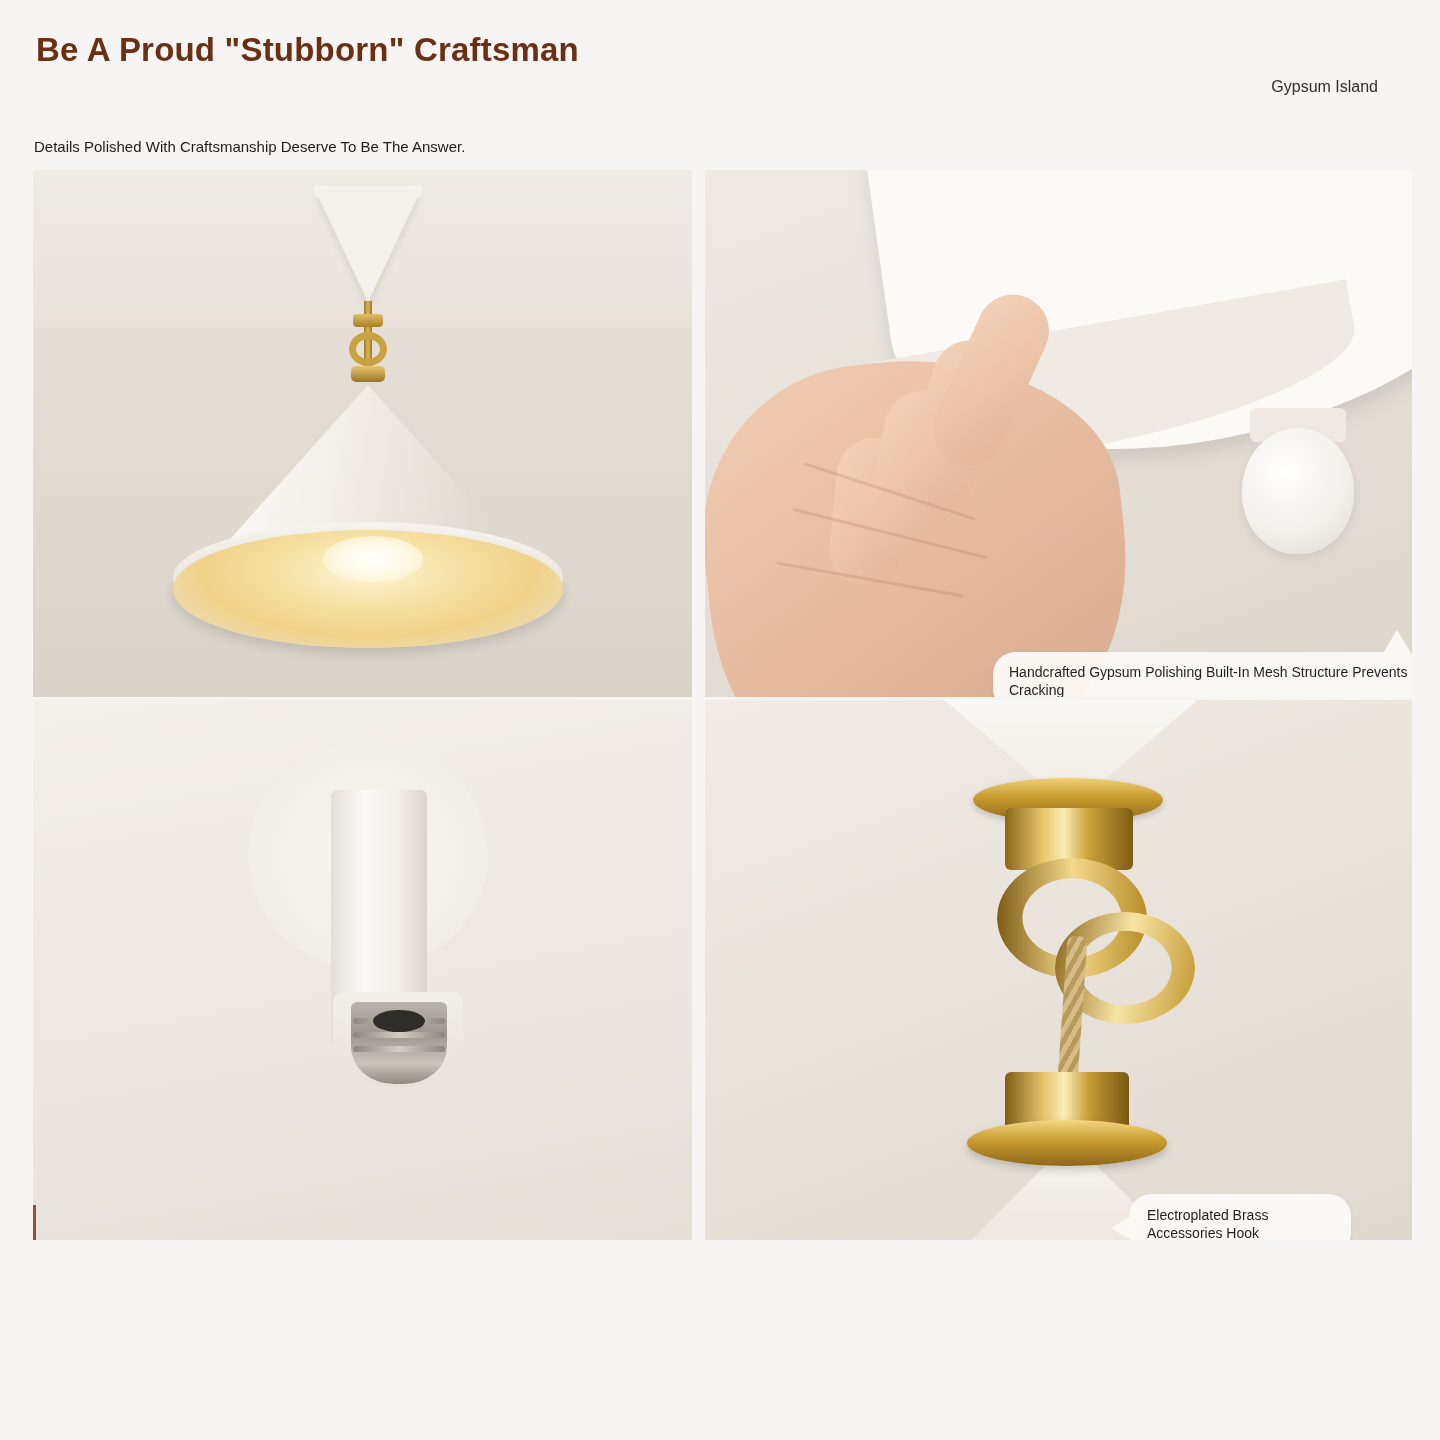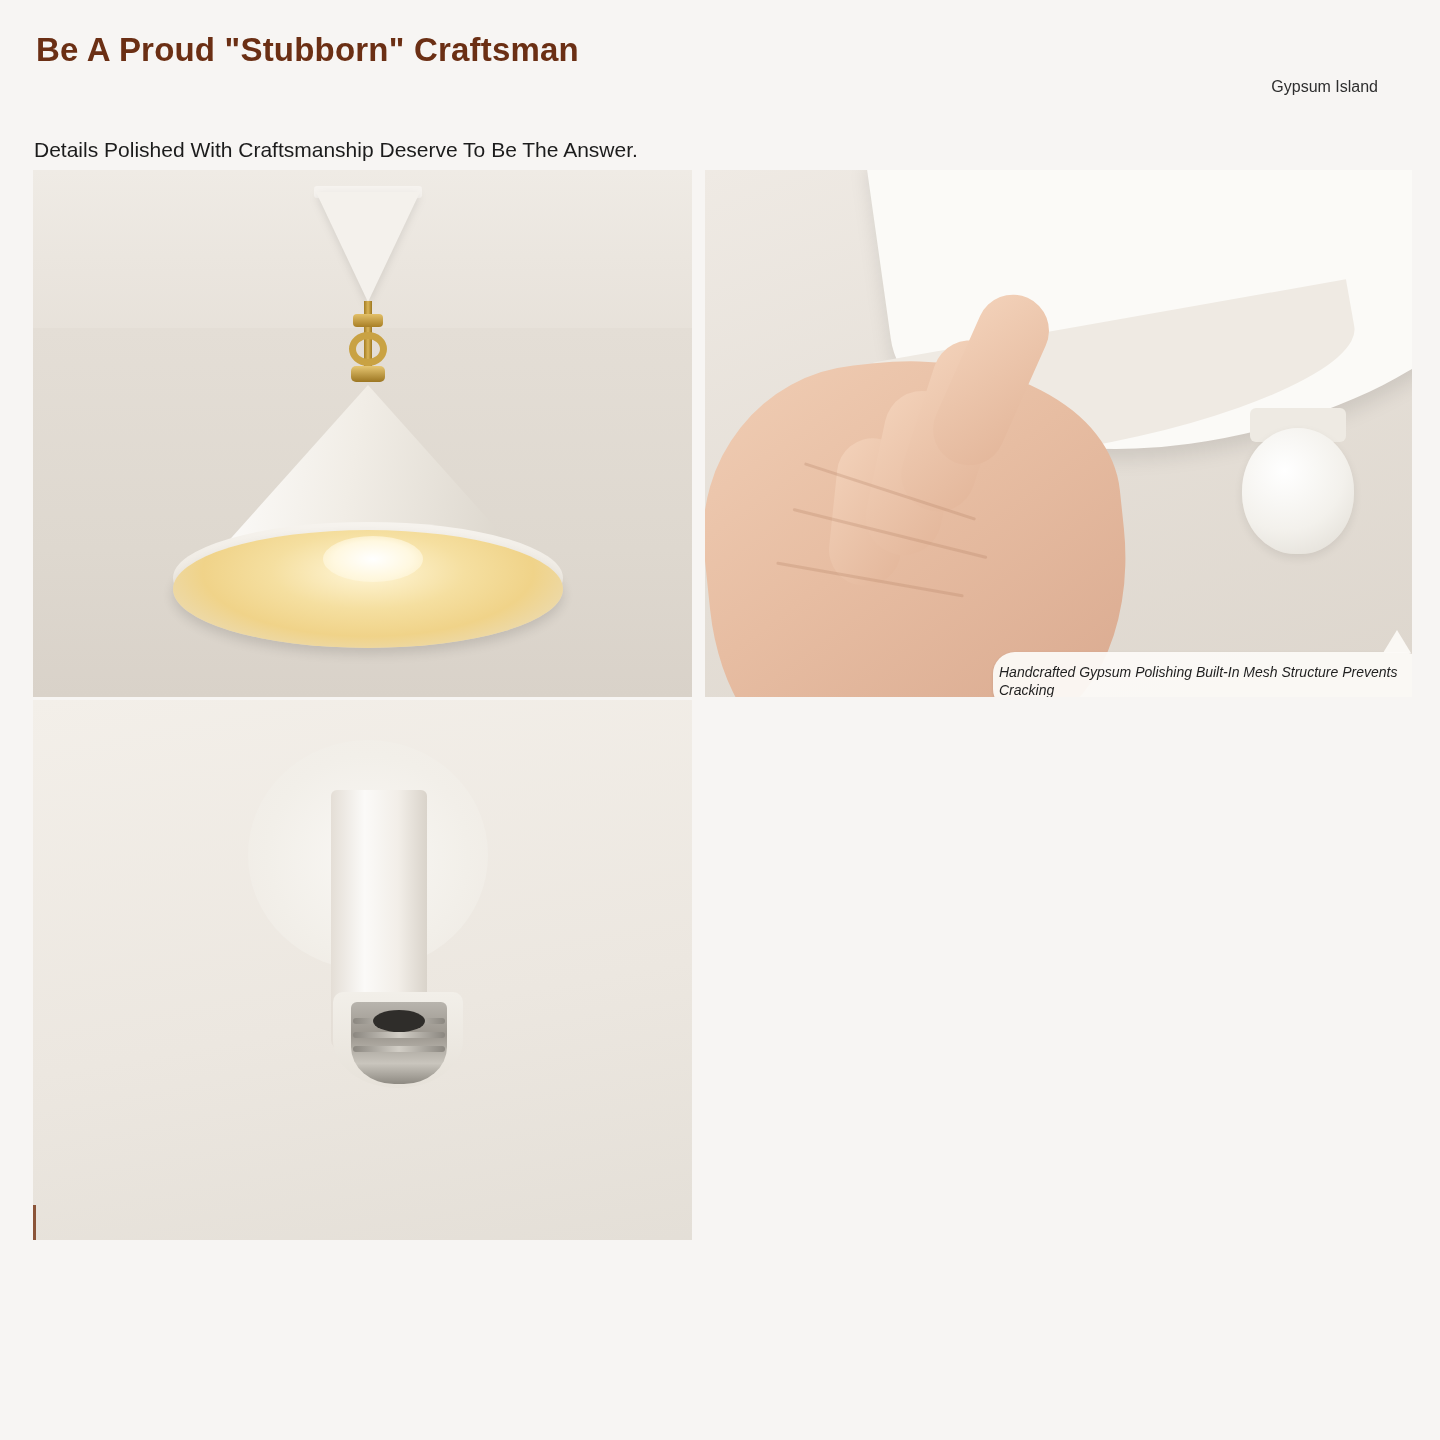--- a/index.html
+++ b/index.html
@@ -34,21 +34,21 @@
   }
   .brand {
     position: absolute;
     right: 62px; top: 78px;
     font-size: 16px;
     color: #2e2e2e;
   }
   .subtitle {
     position: absolute;
     left: 34px; top: 138px;
-    font-size: 21px;
+    font-size: 15px;
     color: #1c1c1c;
   }
 
   
   .grid {
     position: absolute;
     left: 33px; top: 170px;
     width: 1379px; height: 1098px;
   }
   .cell {
@@ -284,21 +284,21 @@
     box-shadow: 0 1px 3px rgba(0,0,0,.10);
   }
   .bubble .tail {
     position:absolute;
     width:0;height:0;
   }
   .b1 { left:416px; top:372px; width:248px; font-size:15px; }
   .b1 .tail { left:38px; bottom:-22px;
     border-left:13px solid transparent; border-right:13px solid transparent;
     border-top:24px solid rgba(252,250,247,.94); }
-  .b2 { left:288px; top:482px; width:432px; font-size:14px; padding:11px 6px;font-style:italic;}
+  .b2 { left:288px; top:482px; width:432px; font-size:14px; padding:11px 16px;}
   .b2 .tail { left:390px; top:-22px;
     border-left:14px solid transparent; border-right:14px solid transparent;
     border-bottom:23px solid rgba(252,250,247,.94); }
   .b3-line {
     position:absolute; left:316px; top:540px; width:2px; height:46px;
     background: rgba(255,255,255,.85); transform: rotate(22deg);
   }
   .b4 { left:424px; top:494px; width:222px; font-size:14px; }
   .b4 .tail { left:-18px; top:22px;
     border-top:12px solid transparent; border-bottom:12px solid transparent;
@@ -380,20 +380,38 @@
         <div class="socket"></div>
         <div class="thread" style="top:318px"></div>
         <div class="thread" style="top:332px"></div>
         <div class="thread" style="top:346px"></div>
         <div class="hole"></div>
       </div>
       <div class="b3-line"></div>
 
     </div>
 
+    <div class="cell cell-br">
+      <div class="ph4">
+        <div class="bg"></div>
+        <div class="cone-top"></div>
+        <div class="cone-bot"></div>
+        <div class="cap"></div>
+        <div class="collar"></div>
+        <div class="ring-a"></div>
+        <div class="ring-b"></div>
+        <div class="cord"></div>
+        <div class="collar2"></div>
+        <div class="cap2"></div>
+      </div>
+      <div class="bubble b4">
+        <span>Electroplated Brass Accessories Hook</span>
+        <span class="tail"></span>
+      </div>
+    </div>
   </div>
 
   <div class="accent-bar"></div>
   <div class="accent-bar-2"></div>
   <div class="footer">
     
     
   </div>
 
 </div>

